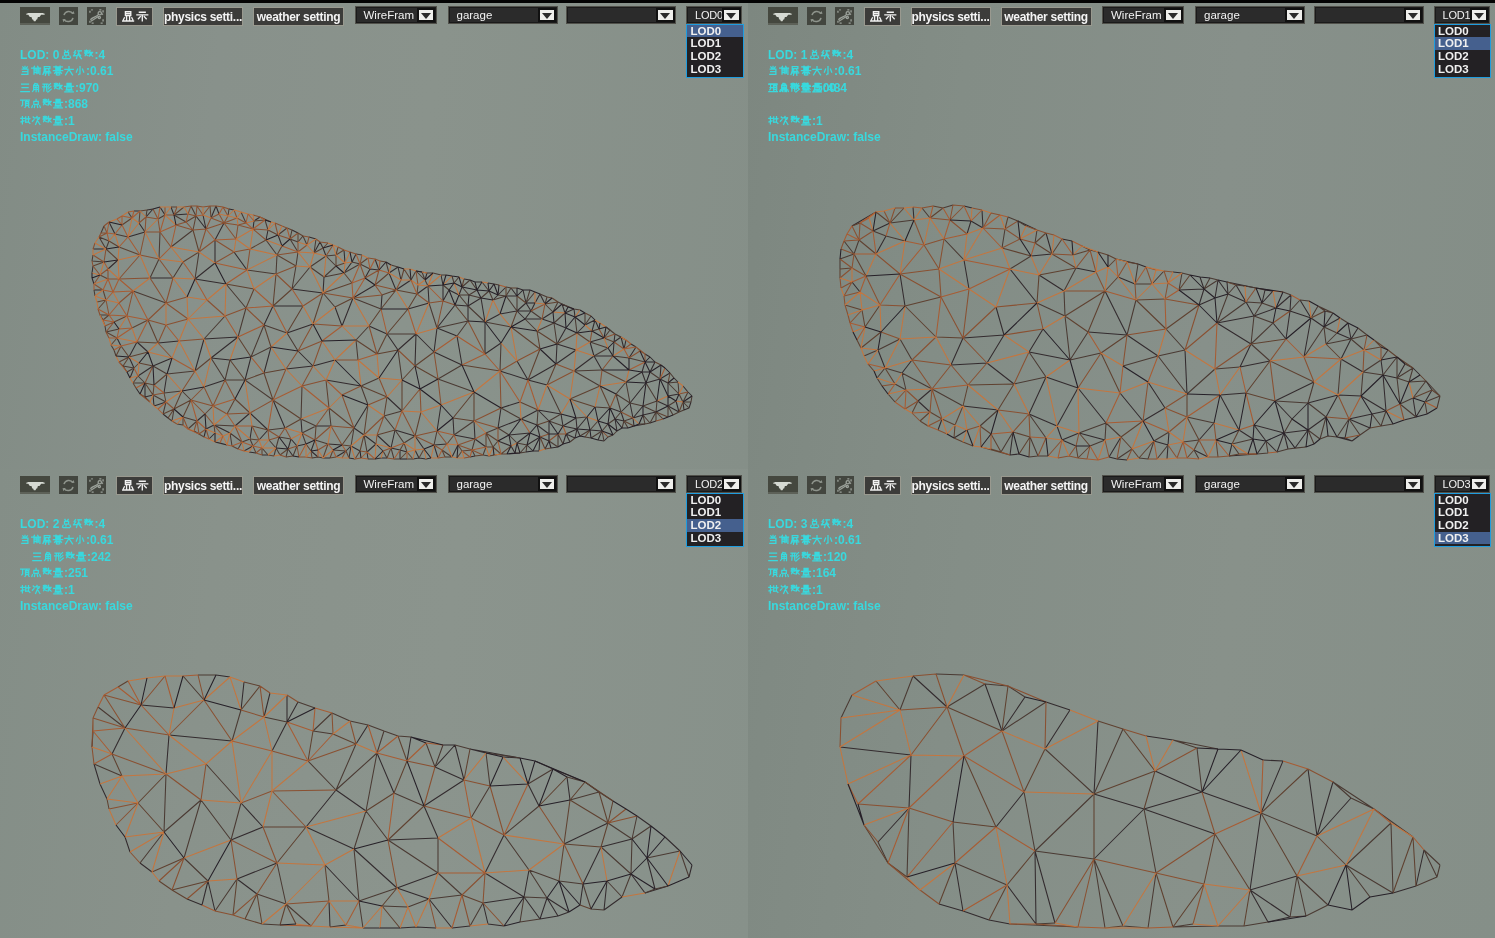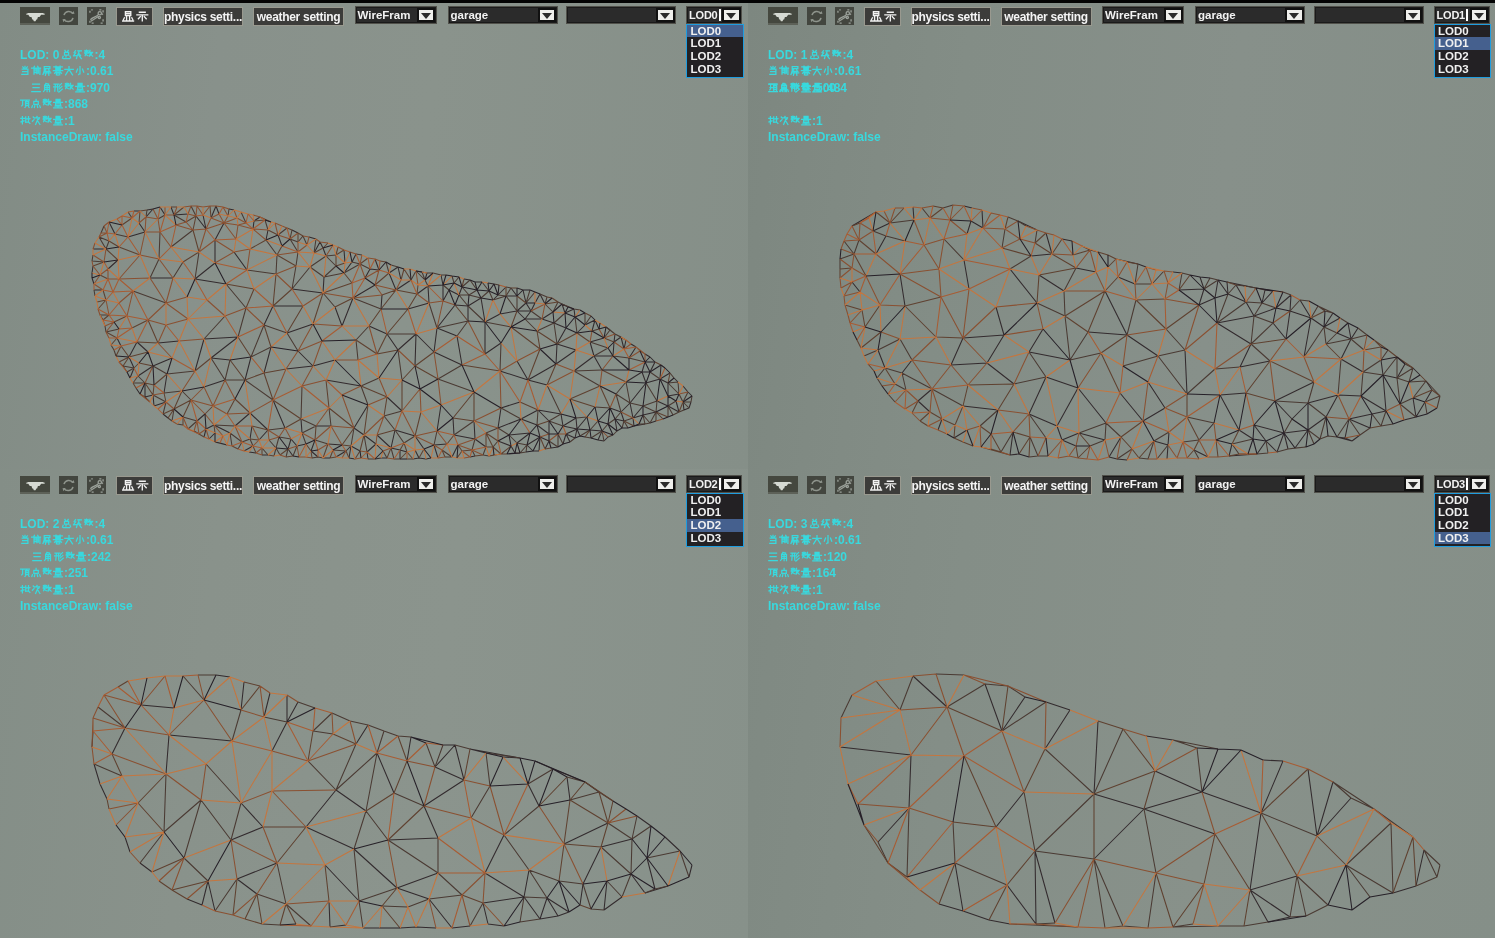--- a/index.html
+++ b/index.html
@@ -1,20 +1,20 @@
 <!DOCTYPE html>
 <html><head><meta charset="utf-8"><style>
 *{margin:0;padding:0;box-sizing:border-box}
 html,body{width:1495px;height:938px;overflow:hidden;background:#87908a;font-family:"Liberation Sans",sans-serif}
 .quad{position:absolute;width:747.5px;height:469px;overflow:hidden}
 .ibtn{position:absolute}
 .btn{position:absolute;background:#3c3c3a;border:1px solid #99998f;display:flex;align-items:center;justify-content:center;overflow:hidden}
 .bt{color:#f4f4f4;font-size:12px;font-weight:bold;white-space:nowrap;letter-spacing:-0.3px}
 .combo{position:absolute;top:6px;height:17.5px;background:#2b2b2b;border:1px solid #50504a;box-shadow:inset 0 0 0 1px #1a1a1a}
-.ct{position:absolute;left:2px;top:1.5px;color:#f2f2f2;font-size:11.5px;font-weight:bold;line-height:13.5px;white-space:nowrap}
+.ct{position:absolute;left:8px;top:1.5px;color:#f2f2f2;font-size:11.5px;font-weight:normal;line-height:13.5px;white-space:nowrap}
 .cur{display:inline-block;width:2px;height:12px;background:#fff;vertical-align:-2px;margin-left:1px}
 .ctsm{font-size:11px;letter-spacing:-0.2px}
 .cab{position:absolute;right:0.5px;top:0.5px;width:18.5px;height:14.5px;background:#efefec;border:2px solid #111}
 .tri{position:absolute;left:2.2px;top:3.2px;width:0;height:0;border-left:5.2px solid transparent;border-right:5.2px solid transparent;border-top:6.2px solid #2b2b2b}
 .dlist{position:absolute;left:686px;top:23.5px;width:57.5px;height:54px;background:#232124;border:1.5px solid #1f9ddf}
 .ditem{height:12.7px;color:#f0f0f0;font-size:11.5px;font-weight:bold;line-height:12.9px;padding-left:3.5px}
 .ditem.sel{background:#45608e}
 .topstrip{position:absolute;left:0;top:0;width:1495px;height:3px;background:#040404}
 </style></head><body>
 <div class="quad" style="left:0px;top:0px;background:linear-gradient(97deg,#828c85 0%,#88918b 28%,#8a938c 55%,#858f88 100%)">
@@ -109,21 +109,21 @@
       <svg width="260" height="17" style="position:absolute;left:0;top:0">
         <path d="M5.0 3.4L5.0 4.8M2.8 3.8L3.6 4.8M7.3 3.8L6.5 4.8M2.2 6.2L7.9 6.2M7.9 6.2L7.9 11.3M2.6 8.7L7.9 8.7M1.8 11.3L7.9 11.3" stroke="#38d9de" stroke-width="1.25" fill="none" stroke-linecap="square"></path>
         <path d="M14.4 3.4L13.8 4.6M17.7 3.4L18.3 4.6M11.6 5.0L20.5 5.0M14.0 6.2L14.0 11.1M14.0 6.2L16.9 6.2M16.9 6.2L16.9 10.7M14.2 7.8L16.9 7.8M14.2 9.5L16.9 9.5M18.3 6.2L18.3 10.1M19.9 6.2L19.9 11.3" stroke="#38d9de" stroke-width="1.25" fill="none" stroke-linecap="square"></path>
         <path d="M24.2 3.6L29.9 3.6M29.9 3.6L29.9 5.6M24.2 5.6L29.9 5.6M24.2 3.6L24.2 7.8M24.2 7.8L23.0 11.5M25.6 6.4L25.0 7.6M28.5 6.4L29.1 7.6M24.6 8.3L29.9 8.3M23.8 9.9L30.7 9.9M26.4 8.3L25.4 12.3M28.3 8.3L28.9 12.3" stroke="#38d9de" stroke-width="1.25" fill="none" stroke-linecap="square"></path>
         <path d="M36.0 3.2L36.0 4.2M40.1 3.2L40.1 4.2M33.8 3.8L42.3 3.8M35.8 4.6L35.8 6.8M40.3 4.6L40.3 6.8M35.8 4.6L40.3 4.6M35.8 6.8L40.3 6.8M35.8 5.7L40.3 5.7M33.4 7.6L42.7 7.6M36.2 8.7L34.6 10.3M39.9 8.7L41.5 10.3M38.0 7.6L38.0 12.3M36.4 9.7L36.4 11.9M39.7 9.7L39.7 11.9M36.4 9.7L39.7 9.7" stroke="#38d9de" stroke-width="1.25" fill="none" stroke-linecap="square"></path>
         <path d="M44.8 6.4L53.3 6.4M49.0 3.6L49.0 6.4M49.0 6.4L45.6 11.9M49.0 6.4L52.5 11.9" stroke="#38d9de" stroke-width="1.25" fill="none" stroke-linecap="square"></path>
         <path d="M60.0 3.6L60.0 10.9M59.4 10.9L58.8 11.5M57.6 6.0L56.4 9.1M62.5 6.0L63.7 9.1" stroke="#38d9de" stroke-width="1.25" fill="none" stroke-linecap="square"></path>
         <text x="66" y="12.4" font-family="Liberation Sans, sans-serif" font-size="12" font-weight="bold" fill="#38d9de">:0.61</text>
       </svg>
     </div>
-    <div style="position:absolute;left:31px;top:79.5px;width:260px;height:17px">
+    <div style="position:absolute;left:20px;top:79.5px;width:260px;height:17px">
       <svg width="260" height="17" style="position:absolute;left:0;top:0">
         <path d="M1.6 4.2L8.5 4.2M2.0 7.6L8.1 7.6M0.8 11.5L9.3 11.5" stroke="#38d9de" stroke-width="1.25" fill="none" stroke-linecap="square"></path>
         <path d="M15.0 3.4L14.0 4.8M15.0 3.4L17.5 4.0M17.5 4.0L16.9 5.2M13.6 5.4L18.5 5.4M13.6 5.4L13.6 10.1M13.6 10.1L12.6 11.5M18.5 5.4L18.5 11.5M13.6 7.4L18.5 7.4M13.6 9.3L18.5 9.3M16.1 5.4L16.1 11.5" stroke="#38d9de" stroke-width="1.25" fill="none" stroke-linecap="square"></path>
         <path d="M23.0 4.2L27.9 4.2M22.6 6.8L28.3 6.8M24.4 4.2L23.8 11.1M26.4 4.2L26.8 11.1M30.5 3.6L28.5 5.6M30.9 6.4L28.3 8.9M31.3 9.1L27.9 12.1" stroke="#38d9de" stroke-width="1.25" fill="none" stroke-linecap="square"></path>
         <path d="M36.0 3.2L36.0 5.4M34.4 3.6L37.6 5.0M37.6 3.6L34.4 5.0M34.2 6.0L37.8 6.0M35.8 6.0L34.6 8.7M35.0 7.0L37.4 8.7M39.5 3.4L38.7 5.4M38.5 5.4L42.1 5.4M40.3 5.4L38.9 8.9M39.5 6.8L42.1 9.1M41.9 5.6L39.1 9.1" stroke="#38d9de" stroke-width="1.25" fill="none" stroke-linecap="square"></path>
         <path d="M47.0 3.4L51.1 3.4M47.0 3.4L47.0 5.6M51.1 3.4L51.1 5.6M47.0 5.6L51.1 5.6M47.0 4.5L51.1 4.5M44.6 6.4L53.5 6.4M46.6 7.2L51.5 7.2M46.6 7.2L46.6 9.1M51.5 7.2L51.5 9.1M46.6 9.1L51.5 9.1M49.0 9.1L49.0 10.9M46.0 10.1L52.1 10.1M44.8 11.9L53.3 11.9" stroke="#38d9de" stroke-width="1.25" fill="none" stroke-linecap="square"></path>
         <text x="55" y="12.4" font-family="Liberation Sans, sans-serif" font-size="12" font-weight="bold" fill="#38d9de">:970</text>
       </svg>
     </div>
     <div style="position:absolute;left:20px;top:96px;width:260px;height:17px">

